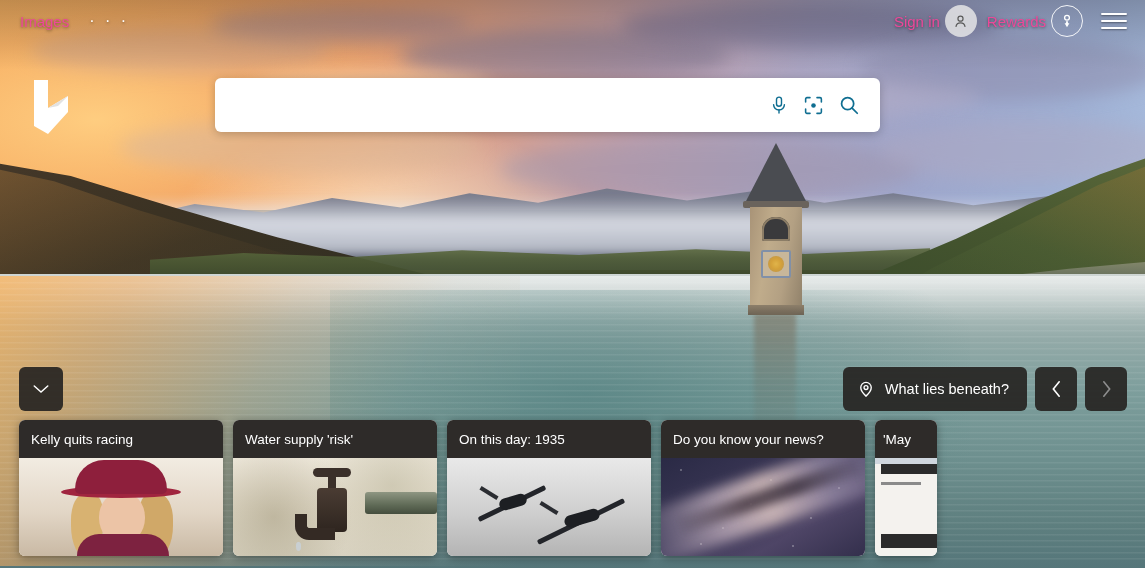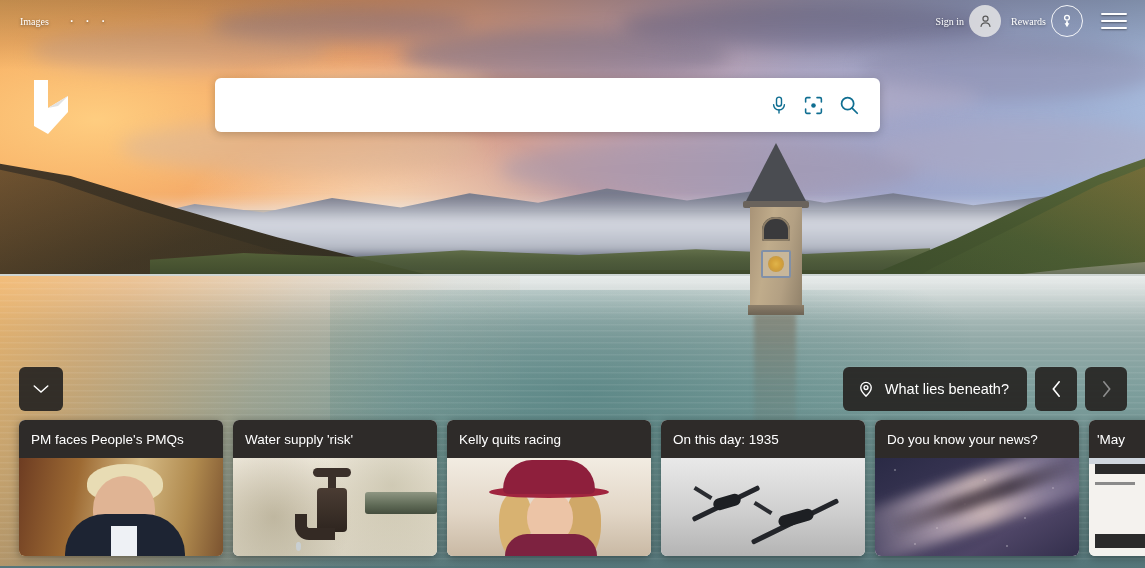--- a/index.html
+++ b/index.html
@@ -187,23 +187,23 @@
   }
 
   
   .topbar {
     position: absolute; left: 0; top: 0; width: 100%; height: 42px;
     display: flex; align-items: center;
     z-index: 20;
   }
   .nav-left { display: flex; align-items: center; gap: 18px; padding-left: 20px; }
   .nav-link {
-    color: #ffffff; font-size: 10px; text-decoration: none;
+    color: #ec4899; font-size: 15px; text-decoration: none;
     text-shadow: 0 1px 3px rgba(0,0,0,.45);
-    cursor: pointer; white-space: nowrap; font-family: Liberation Serif, serif;
+    cursor: pointer; white-space: nowrap;
   }
   .nav-dots {
     color: #fff; font-size: 16px; letter-spacing: 3px; line-height: 1;
     text-shadow: 0 1px 3px rgba(0,0,0,.45); cursor: pointer;
     padding: 0 2px;
   }
   .nav-right {
     margin-left: auto; display: flex; align-items: center;
     gap: 10px; padding-right: 18px;
   }
@@ -509,54 +509,44 @@
     </div>
     <div class="btn-dark arrow-btn dim">
       <svg width="11" height="18" viewBox="0 0 12 20" fill="none" stroke="#8d8d8d" stroke-width="1.8" stroke-linecap="round">
         <path d="M3 2 L9.5 10 L3 18"></path>
       </svg>
     </div>
   </div>
 
   <div class="cards">
 
+
     <div class="card">
-      <div class="card-head">PM faces People's PMQs</div>
-      <div class="card-img img-pm">
-        <div class="pm-wall"></div>
-        <div class="pm-hair"></div>
-        <div class="pm-face"></div>
-        <div class="pm-body"></div>
-        <div class="pm-shirt"></div>
+      <div class="card-head">Kelly quits racing</div>
+      <div class="card-img img-kelly">
+        <div class="k-bg"></div>
+        <div class="k-hair-l"></div>
+        <div class="k-hair-r"></div>
+        <div class="k-face"></div>
+        <div class="k-hat-brim"></div>
+        <div class="k-hat"></div>
+        <div class="k-top"></div>
       </div>
     </div>
 
     <div class="card">
       <div class="card-head">Water supply 'risk'</div>
       <div class="card-img img-tap">
         <div class="tap-blur"></div>
         <div class="tap-pipe"></div>
         <div class="tap-handle"></div>
         <div class="tap-stem"></div>
         <div class="tap-body"></div>
         <div class="tap-spout"></div>
         <div class="tap-drip"></div>
-      </div>
-    </div>
-
-    <div class="card">
-      <div class="card-head">Kelly quits racing</div>
-      <div class="card-img img-kelly">
-        <div class="k-bg"></div>
-        <div class="k-hair-l"></div>
-        <div class="k-hair-r"></div>
-        <div class="k-face"></div>
-        <div class="k-hat-brim"></div>
-        <div class="k-hat"></div>
-        <div class="k-top"></div>
       </div>
     </div>
 
     <div class="card">
       <div class="card-head">On this day: 1935</div>
       <div class="card-img img-planes">
         <div class="plane p1">
           <div class="p-wing"></div>
           <div class="p-body"></div>
           <div class="p-tail"></div>

